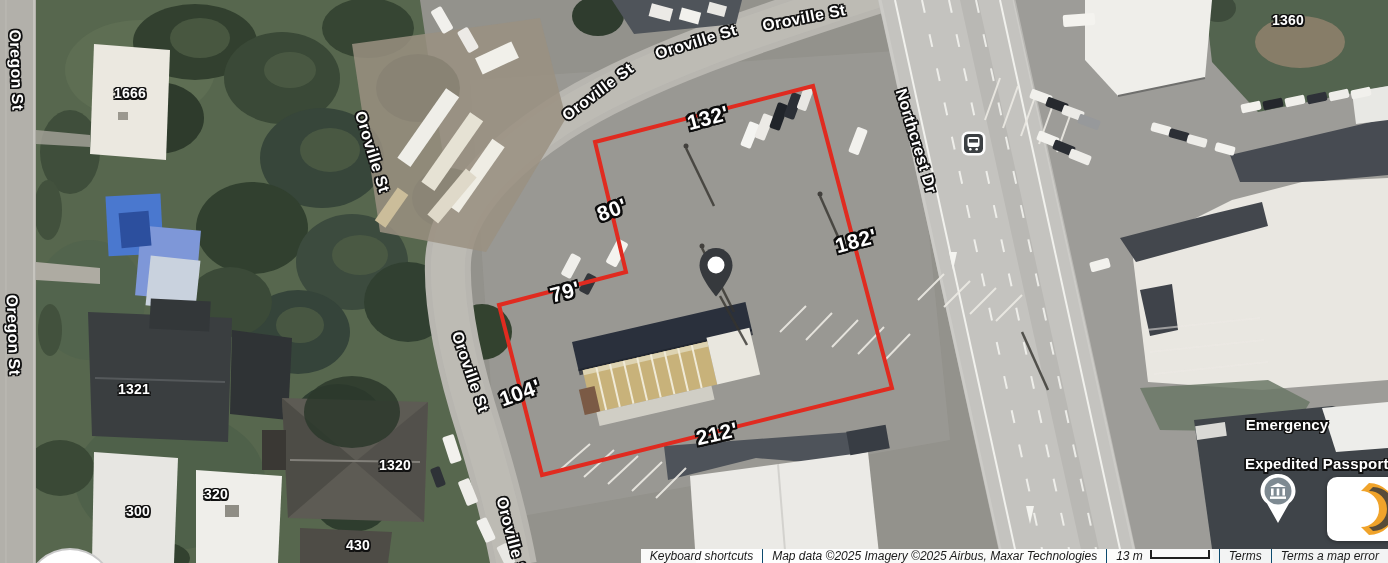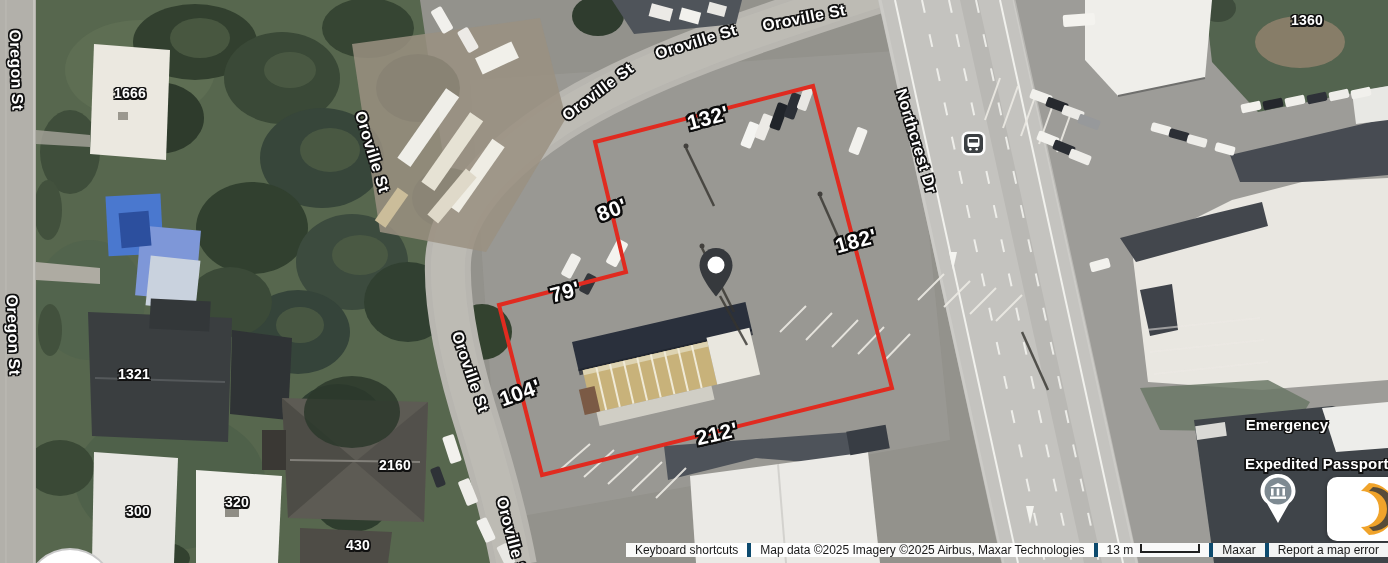--- a/index.html
+++ b/index.html
@@ -9,24 +9,24 @@
   .lbl{position:absolute;white-space:nowrap;color:#fff;font-weight:700;z-index:5;}
   .halo{text-shadow:-1.5px -1.5px 0 #111,1.5px -1.5px 0 #111,-1.5px 1.5px 0 #111,1.5px 1.5px 0 #111,
         -1.5px 0 0 #111,1.5px 0 0 #111,0 -1.5px 0 #111,0 1.5px 0 #111;}
   .halo-lg{text-shadow:-2px -2px 0 #0c0c0c,2px -2px 0 #0c0c0c,-2px 2px 0 #0c0c0c,2px 2px 0 #0c0c0c,
         -2px 0 0 #0c0c0c,2px 0 0 #0c0c0c,0 -2px 0 #0c0c0c,0 2px 0 #0c0c0c;}
   .street{font-size:16px;letter-spacing:.4px;}
   .house{font-size:14px;letter-spacing:.2px;}
   .dim{font-size:21px;letter-spacing:.5px;}
   .poi-t{font-size:15px;letter-spacing:.2px;}
   .overlay{position:absolute;z-index:6;}
-  #attrbar{position:absolute;right:0;bottom:0;height:20px;display:flex;z-index:10;
-           font-size:12px;color:#1a1a1a;align-items:flex-start;}
+  #attrbar{position:absolute;right:0;bottom:0;height:28px;display:flex;z-index:10;
+           font-size:12px;color:#1a1a1a;align-items:flex-end;font-style:italic;}
   #attrbar .seg{background:rgba(255,255,255,.94);display:flex;align-items:center;
-                padding:0 9px;border-left:4px solid #0c4a6e;}
+                padding:0 9px;border-left:1px solid #0c4a6e;}
   #attrbar .seg:first-child{border-left:none;}
   #scalebar{display:inline-block;width:56px;height:7px;border-left:2px solid #1f1f1f;
             border-right:2px solid #1f1f1f;border-bottom:2px solid #1f1f1f;margin-left:7px;margin-top:-3px;}
   #circle-ctl{position:absolute;left:28px;top:548px;width:80px;height:72px;border-radius:50%;
               background:#fff;border:2px solid #c9c9c9;z-index:9;}
   #photo-card{position:absolute;left:1327px;top:477px;width:70px;height:64px;background:#fff;
               border-radius:10px;box-shadow:0 1px 4px rgba(0,0,0,.35);z-index:9;}
 </style>
 </head>
 <body>
@@ -243,26 +243,26 @@
 <div class="lbl street halo" style="left:13px;top:335px;transform:translate(-50%,-50%) rotate(88deg);">Oregon St</div>
 <div class="lbl street halo" style="left:372px;top:152px;transform:translate(-50%,-50%) rotate(73deg);">Oroville St</div>
 <div class="lbl street halo" style="left:598px;top:92px;transform:translate(-50%,-50%) rotate(-37deg);">Oroville St</div>
 <div class="lbl street halo" style="left:696px;top:42px;transform:translate(-50%,-50%) rotate(-17deg);">Oroville St</div>
 <div class="lbl street halo" style="left:804px;top:18px;transform:translate(-50%,-50%) rotate(-11deg);">Oroville St</div>
 <div class="lbl street halo" style="left:470px;top:372px;transform:translate(-50%,-50%) rotate(71deg);">Oroville St</div>
 <div class="lbl street halo" style="left:512px;top:538px;transform:translate(-50%,-50%) rotate(75deg);">Oroville St</div>
 <div class="lbl street halo" style="left:916px;top:141px;transform:translate(-50%,-50%) rotate(73deg);">Northcrest Dr</div>
 
 <div class="lbl house halo" style="left:130px;top:93px;transform:translate(-50%,-50%);">1666</div>
-<div class="lbl house halo" style="left:134px;top:374px;transform:translate(-50%,-50%);">1321</div>
-<div class="lbl house halo" style="left:395px;top:465px;transform:translate(-50%,-50%);">2160</div>
-<div class="lbl house halo" style="left:237px;top:494px;transform:translate(-50%,-50%);margin-top:8px;">320</div>
+<div class="lbl house halo" style="left:134px;top:389px;transform:translate(-50%,-50%);">1321</div>
+<div class="lbl house halo" style="left:395px;top:465px;transform:translate(-50%,-50%);">1320</div>
+<div class="lbl house halo" style="left:216px;top:494px;transform:translate(-50%,-50%);">320</div>
 <div class="lbl house halo" style="left:138px;top:511px;transform:translate(-50%,-50%);">300</div>
 <div class="lbl house halo" style="left:358px;top:545px;transform:translate(-50%,-50%);">430</div>
-<div class="lbl house halo" style="left:1288px;top:20px;transform:translate(-50%,-50%);margin-left:19px;">1360</div>
+<div class="lbl house halo" style="left:1288px;top:20px;transform:translate(-50%,-50%);">1360</div>
 
 <div class="lbl dim halo-lg" style="left:708px;top:118px;transform:translate(-50%,-50%) rotate(-15deg);">132'</div>
 <div class="lbl dim halo-lg" style="left:612px;top:210px;transform:translate(-50%,-50%) rotate(-20deg);">80'</div>
 <div class="lbl dim halo-lg" style="left:565px;top:292px;transform:translate(-50%,-50%) rotate(-15deg);">79'</div>
 <div class="lbl dim halo-lg" style="left:520px;top:393px;transform:translate(-50%,-50%) rotate(-20deg);">104'</div>
 <div class="lbl dim halo-lg" style="left:717px;top:434px;transform:translate(-50%,-50%) rotate(-13deg);">212'</div>
 <div class="lbl dim halo-lg" style="left:856px;top:241px;transform:translate(-50%,-50%) rotate(-15deg);">182'</div>
 
 <div class="lbl poi-t halo" style="left:1287px;top:424px;transform:translate(-50%,-50%);">Emergency</div>
 <div class="lbl poi-t halo" style="left:1245px;top:455px;">Expedited Passport</div>
@@ -304,17 +304,17 @@
 
 <div id="circle-ctl"></div>
 
 <div id="attrbar">
   <div class="seg">Keyboard shortcuts</div>
   <div class="seg">Map data ©2025 Imagery ©2025 Airbus, Maxar Technologies</div>
   <div class="seg">
     <span>13 m</span>
     <span id="scalebar"></span>
   </div>
-  <div class="seg">Maxar</div>
-  <div class="seg">Report a map error</div>
+  <div class="seg">Terms</div>
+  <div class="seg">Terms a map error</div>
 </div>
 
 </div>
 
 </body></html>

